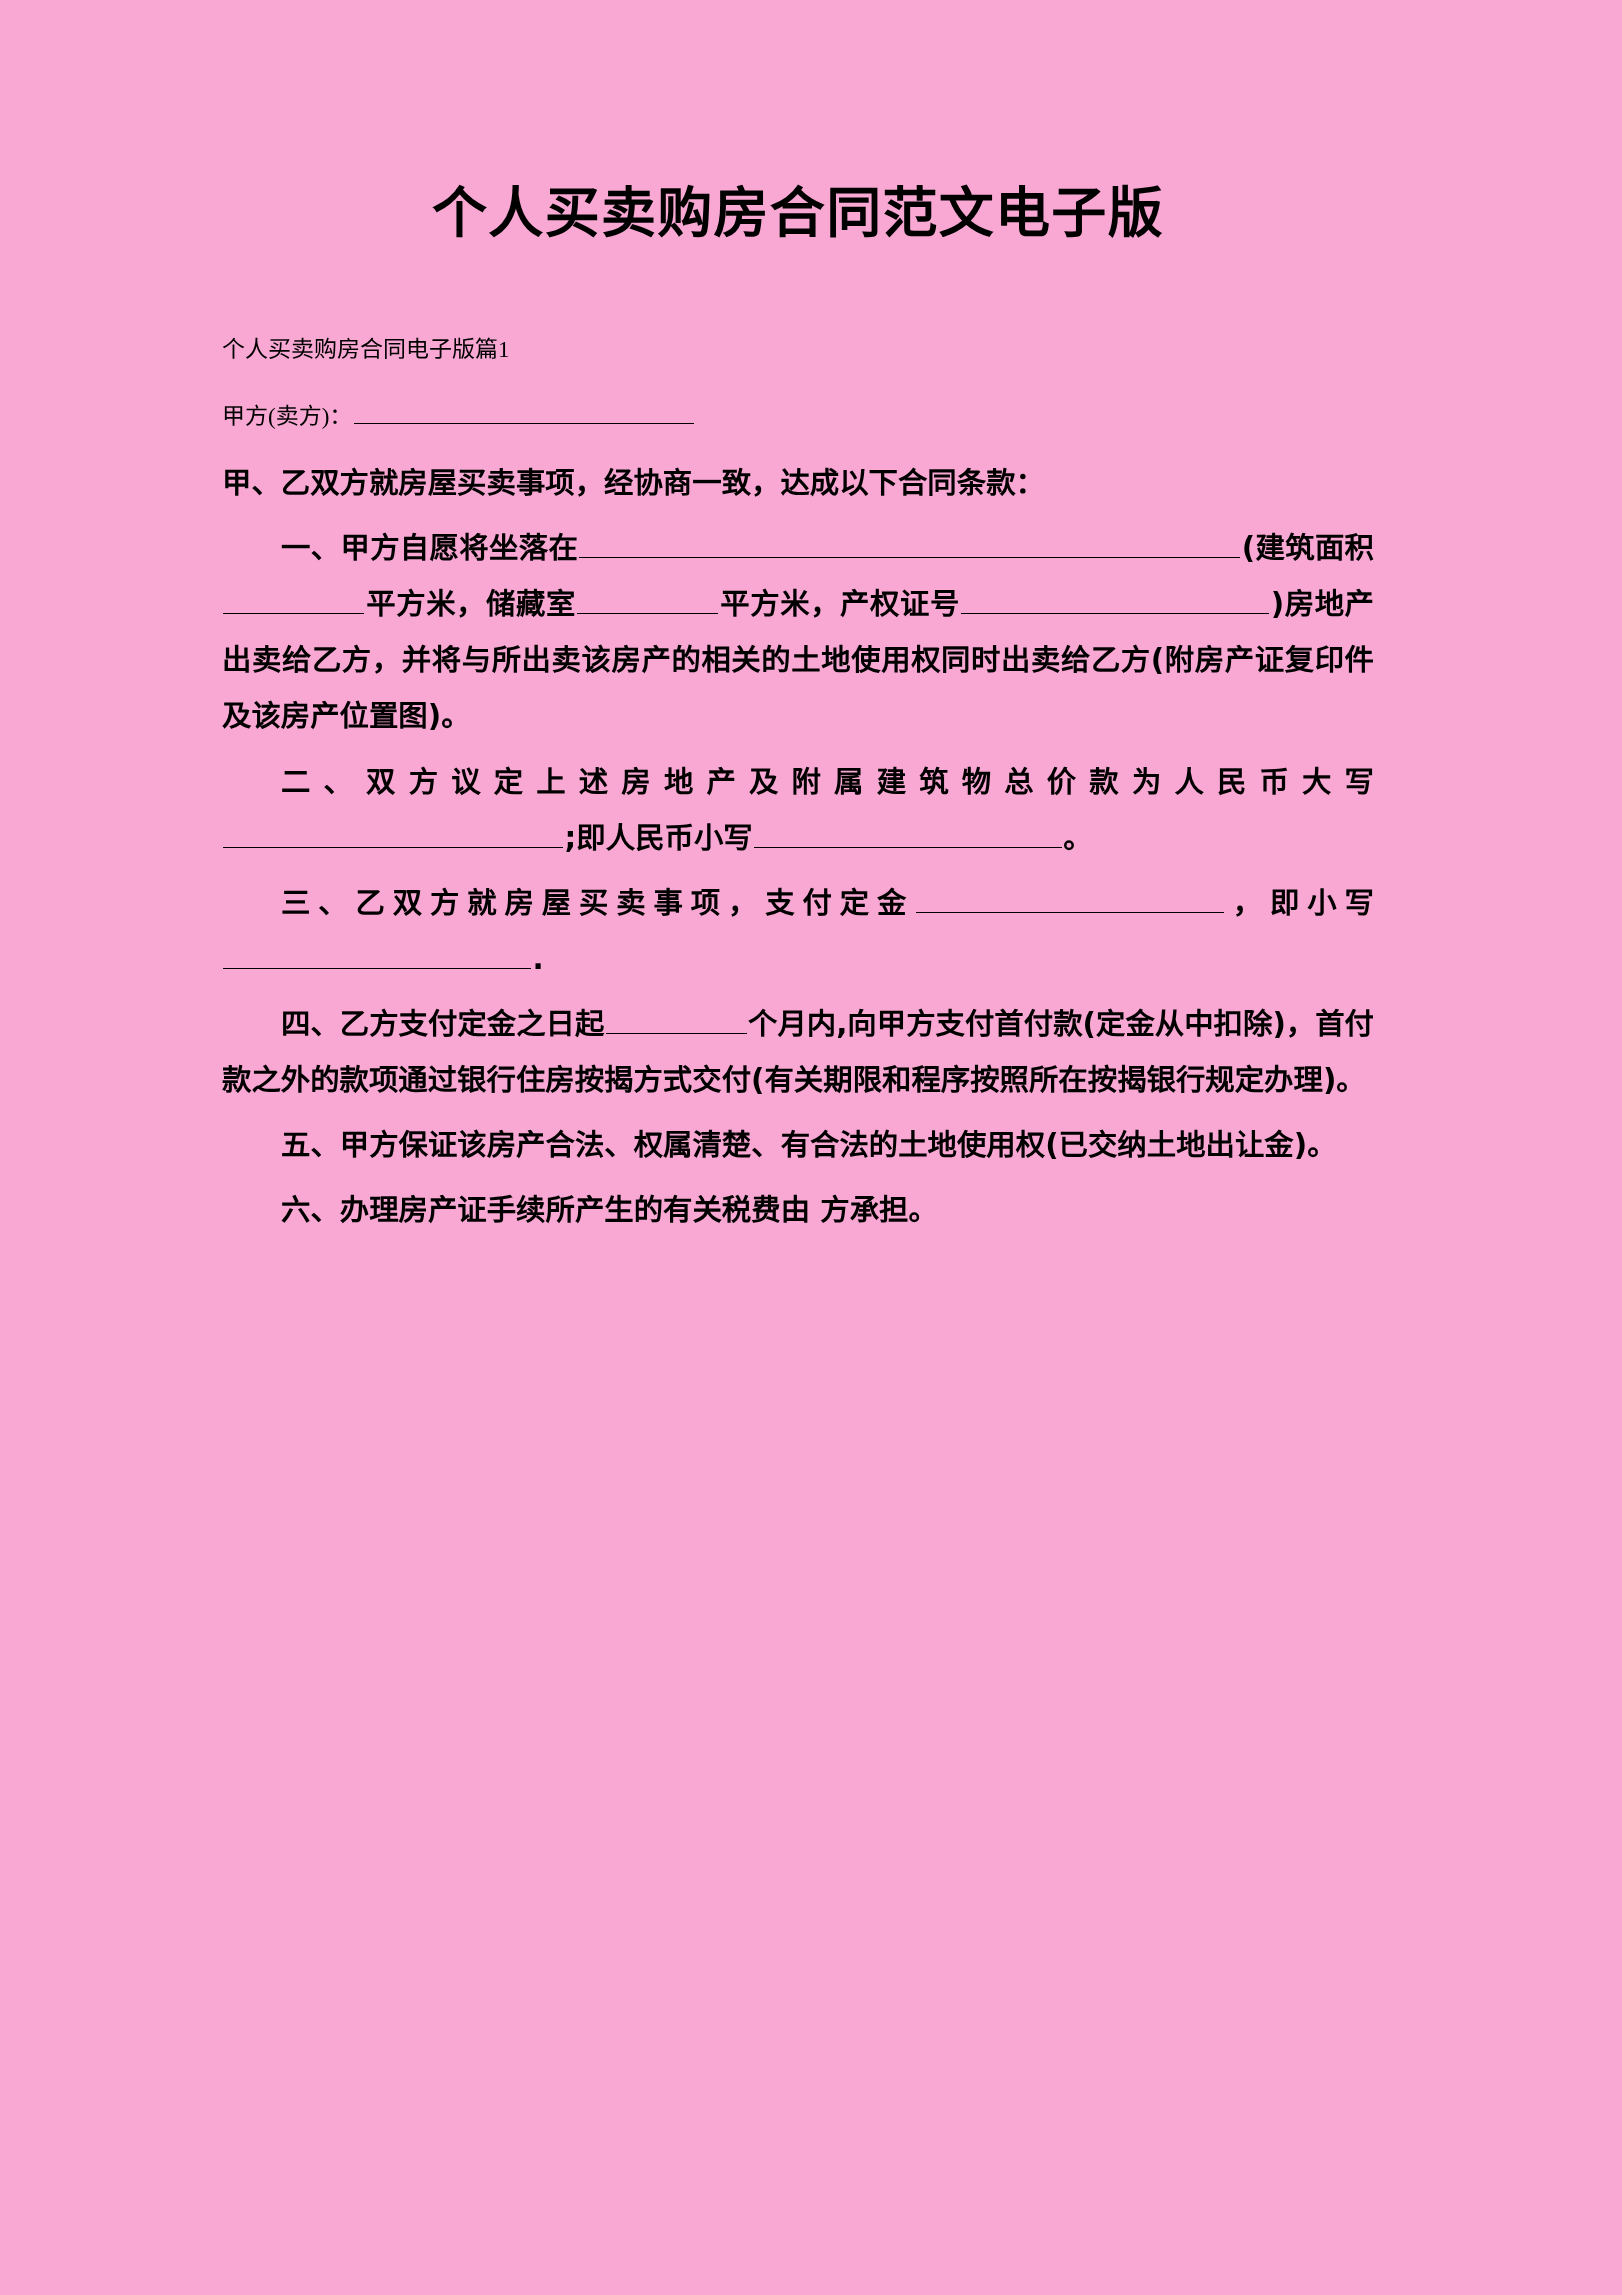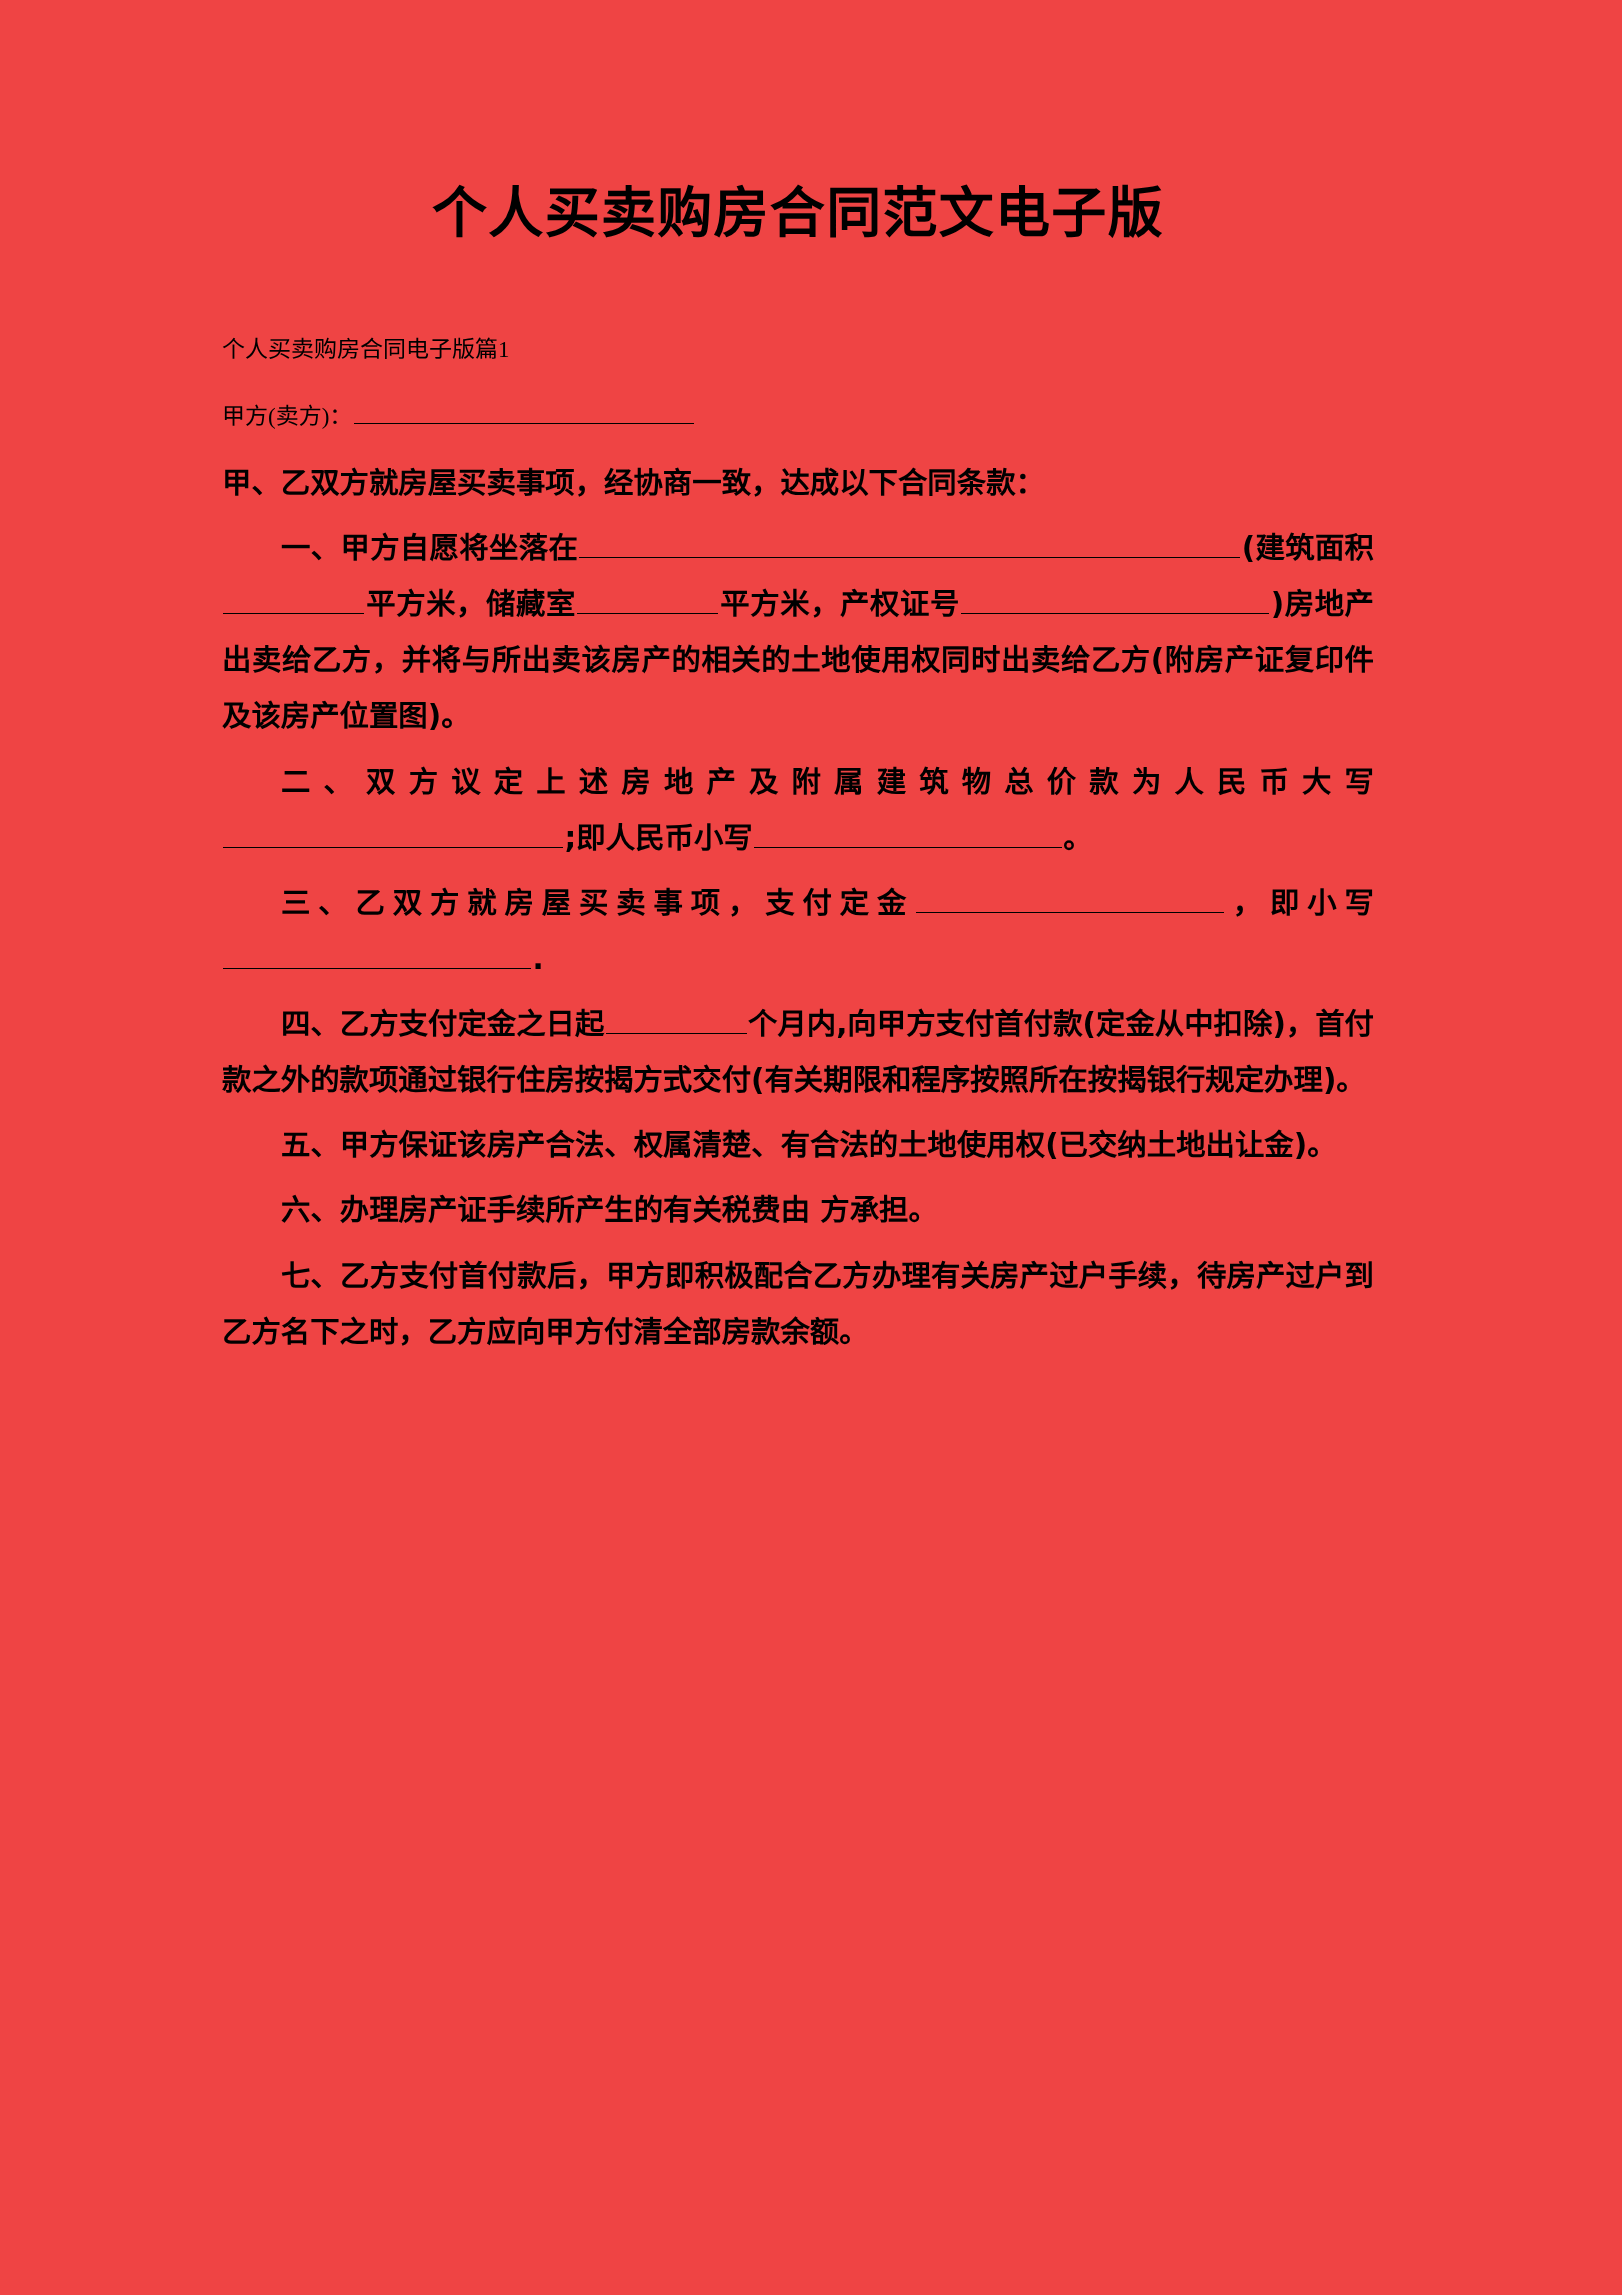--- a/index.html
+++ b/index.html
@@ -12,21 +12,21 @@
     width: 1623px;
     height: 2295px;
     font-family: "DejaVu Sans", "Liberation Sans", sans-serif;
     color: #000000;
     -webkit-font-smoothing: antialiased;
   }
   .page {
     position: relative;
     width: 1623px;
     height: 2295px;
-    background: #ef4444;
+    background: #f9a8d4;
     box-sizing: border-box;
   }
   .content {
     position: absolute;
     left: 222px;
     top: 0;
     width: 1152px;
   }
   .doc-title {
     font-size: 55px;
@@ -103,20 +103,19 @@
       <p class="para indent spread"><span>二、</span><span>双方议定上述房地产及附属建筑物总价款为人民币大写</span><span class="fld fld-xl"></span><span>;即人民币小写</span><span class="fld fld-big"></span><span>。</span></p>
 
       <p class="para indent spread"><span>三、</span><span>乙双方就房屋买卖事项，支付定金</span><span class="fld fld-big"></span><span>，即小写</span><span class="fld fld-big"></span><span>.</span></p>
 
       <p class="para indent"><span>四、</span><span>乙方支付定金之日起</span><span class="fld fld-s"></span><span>个月内,向甲方支付首付款(定金从中扣除)，首付款之外的款项通过银行住房按揭方式交付(有关期限和程序按照所在按揭银行规定办理)。</span></p>
 
       <p class="para indent"><span>五、</span><span>甲方保证该房产合法、权属清楚、有合法的土地使用权(已交纳土地出让金)。</span></p>
 
       <p class="para indent"><span>六、</span><span>办理房产证手续所产生的有关税费由 方承担。</span></p>
 
-      <p class="para indent"><span>七、</span><span>乙方支付首付款后，甲方即积极配合乙方办理有关房产过户手续，待房产过户到乙方名下之时，乙方应向甲方付清全部房款余额。</span></p>
 
 
 
     </div>
   </div>
 </div>
 
 
 </body></html>

